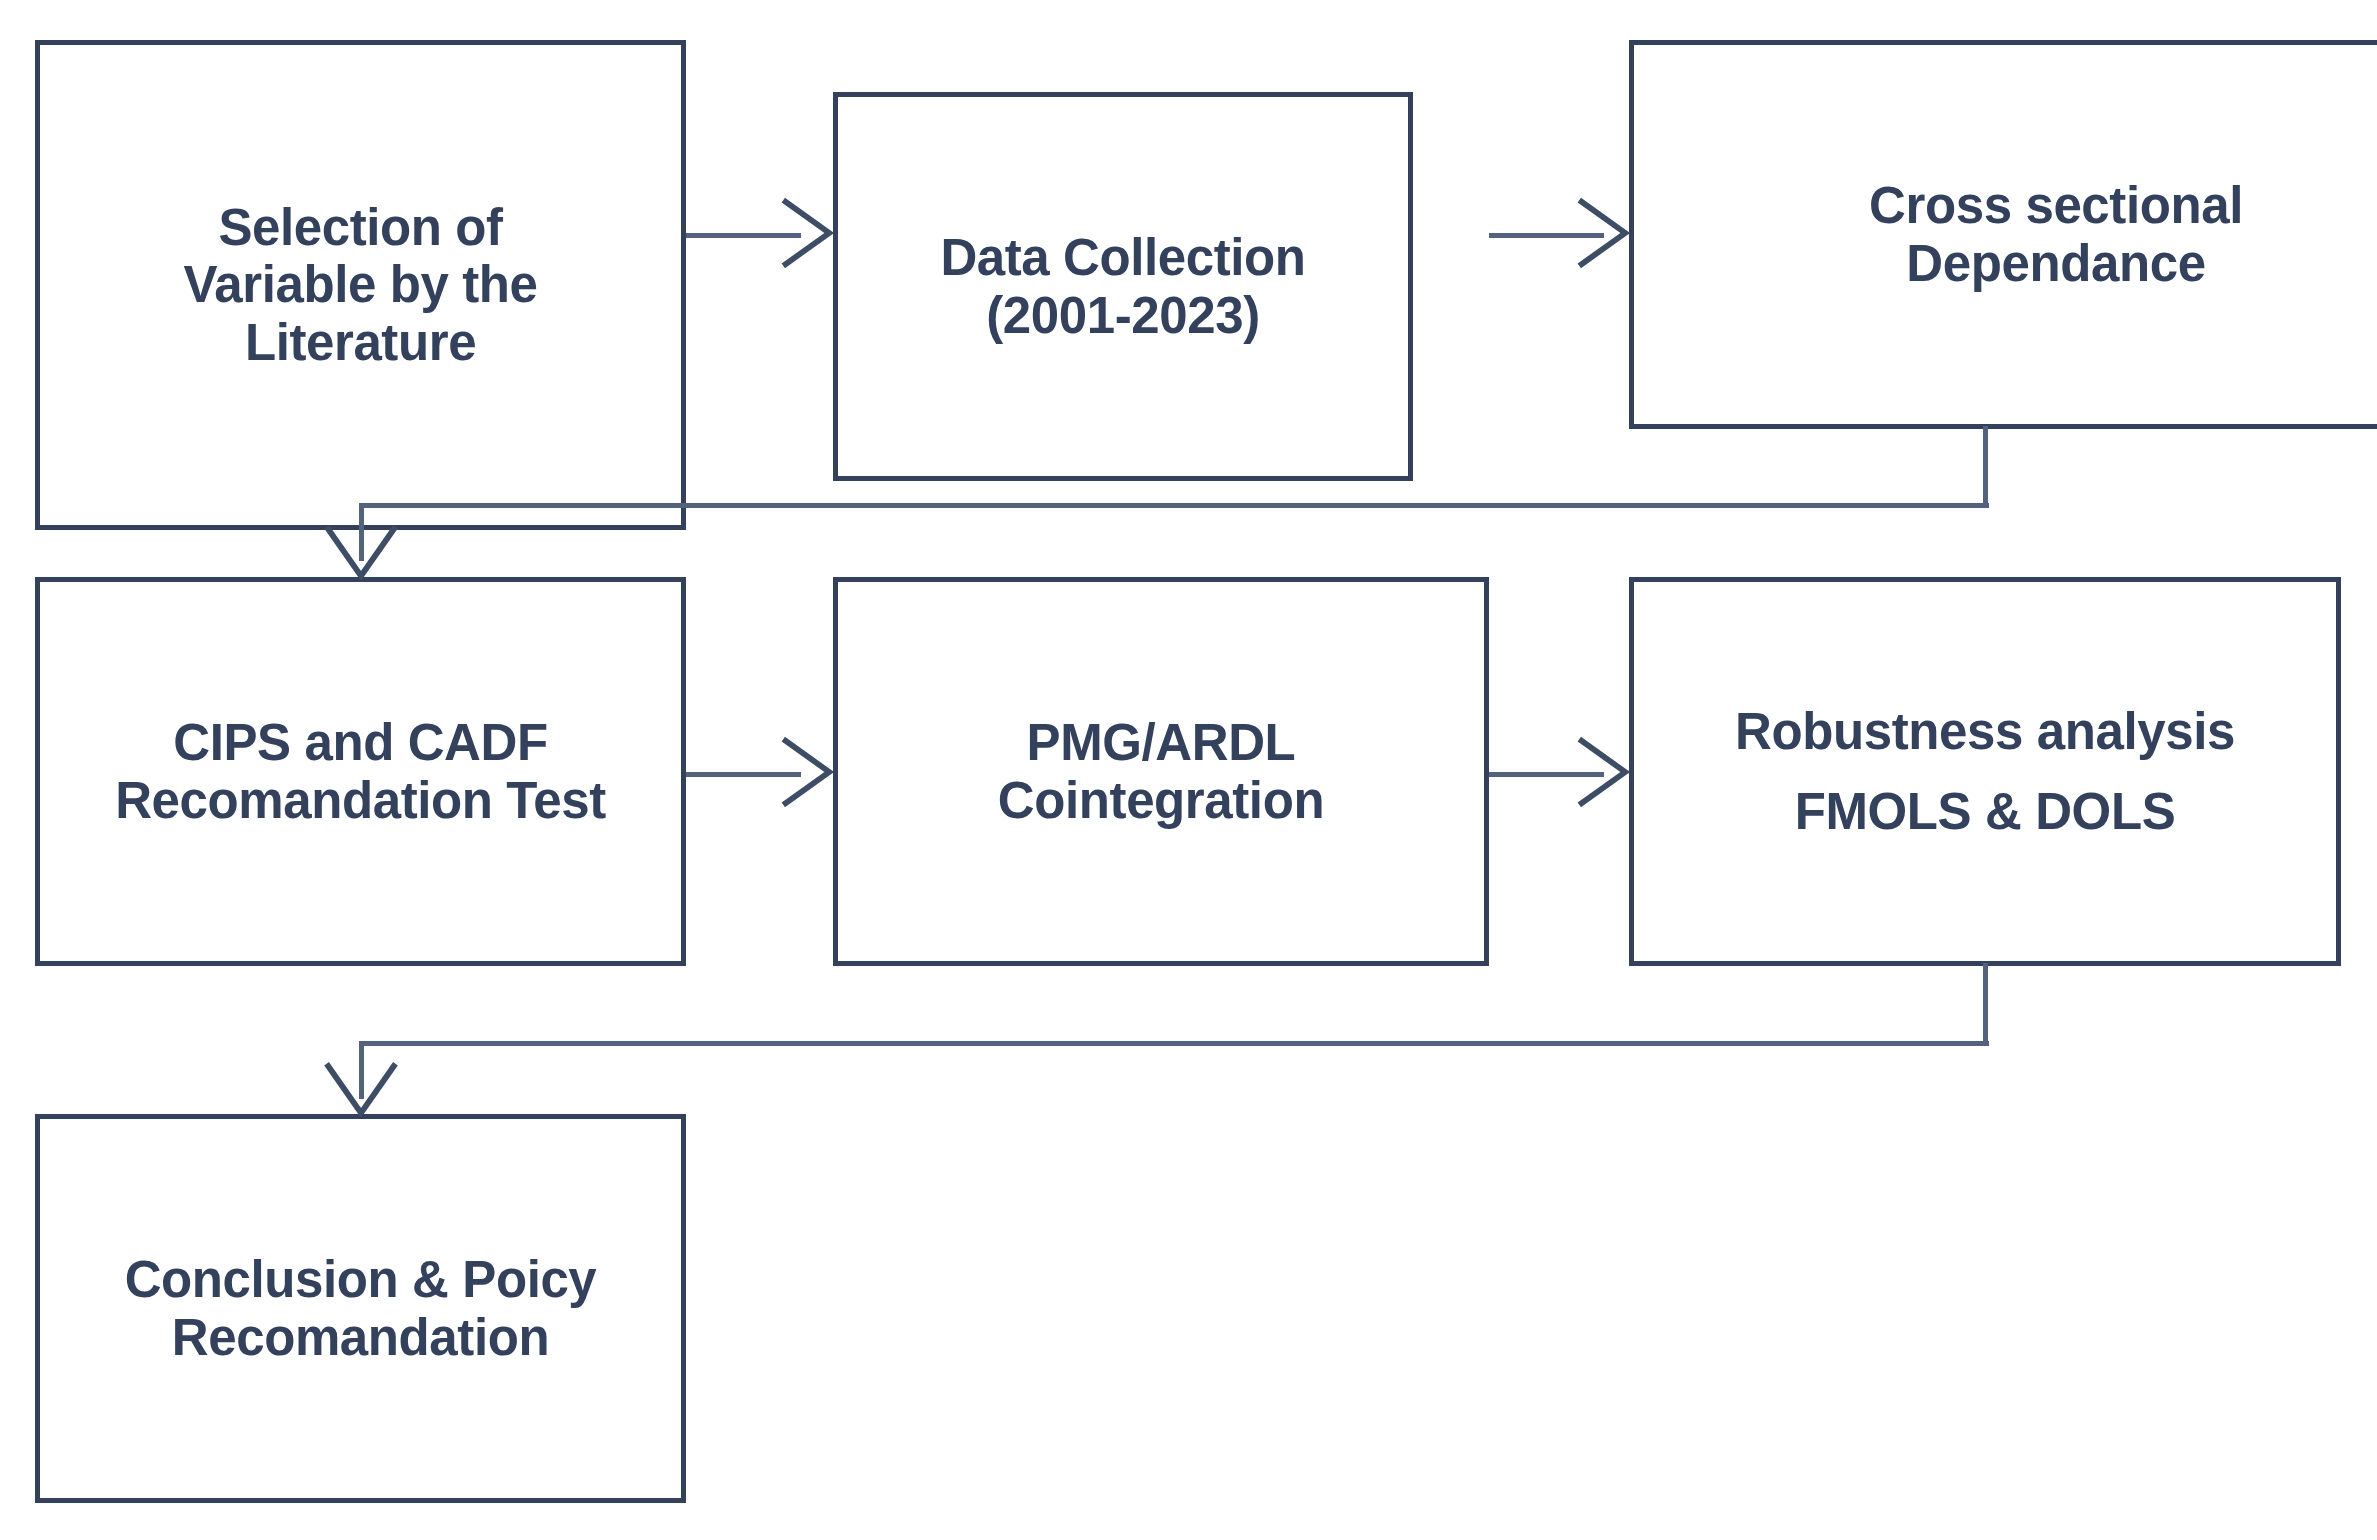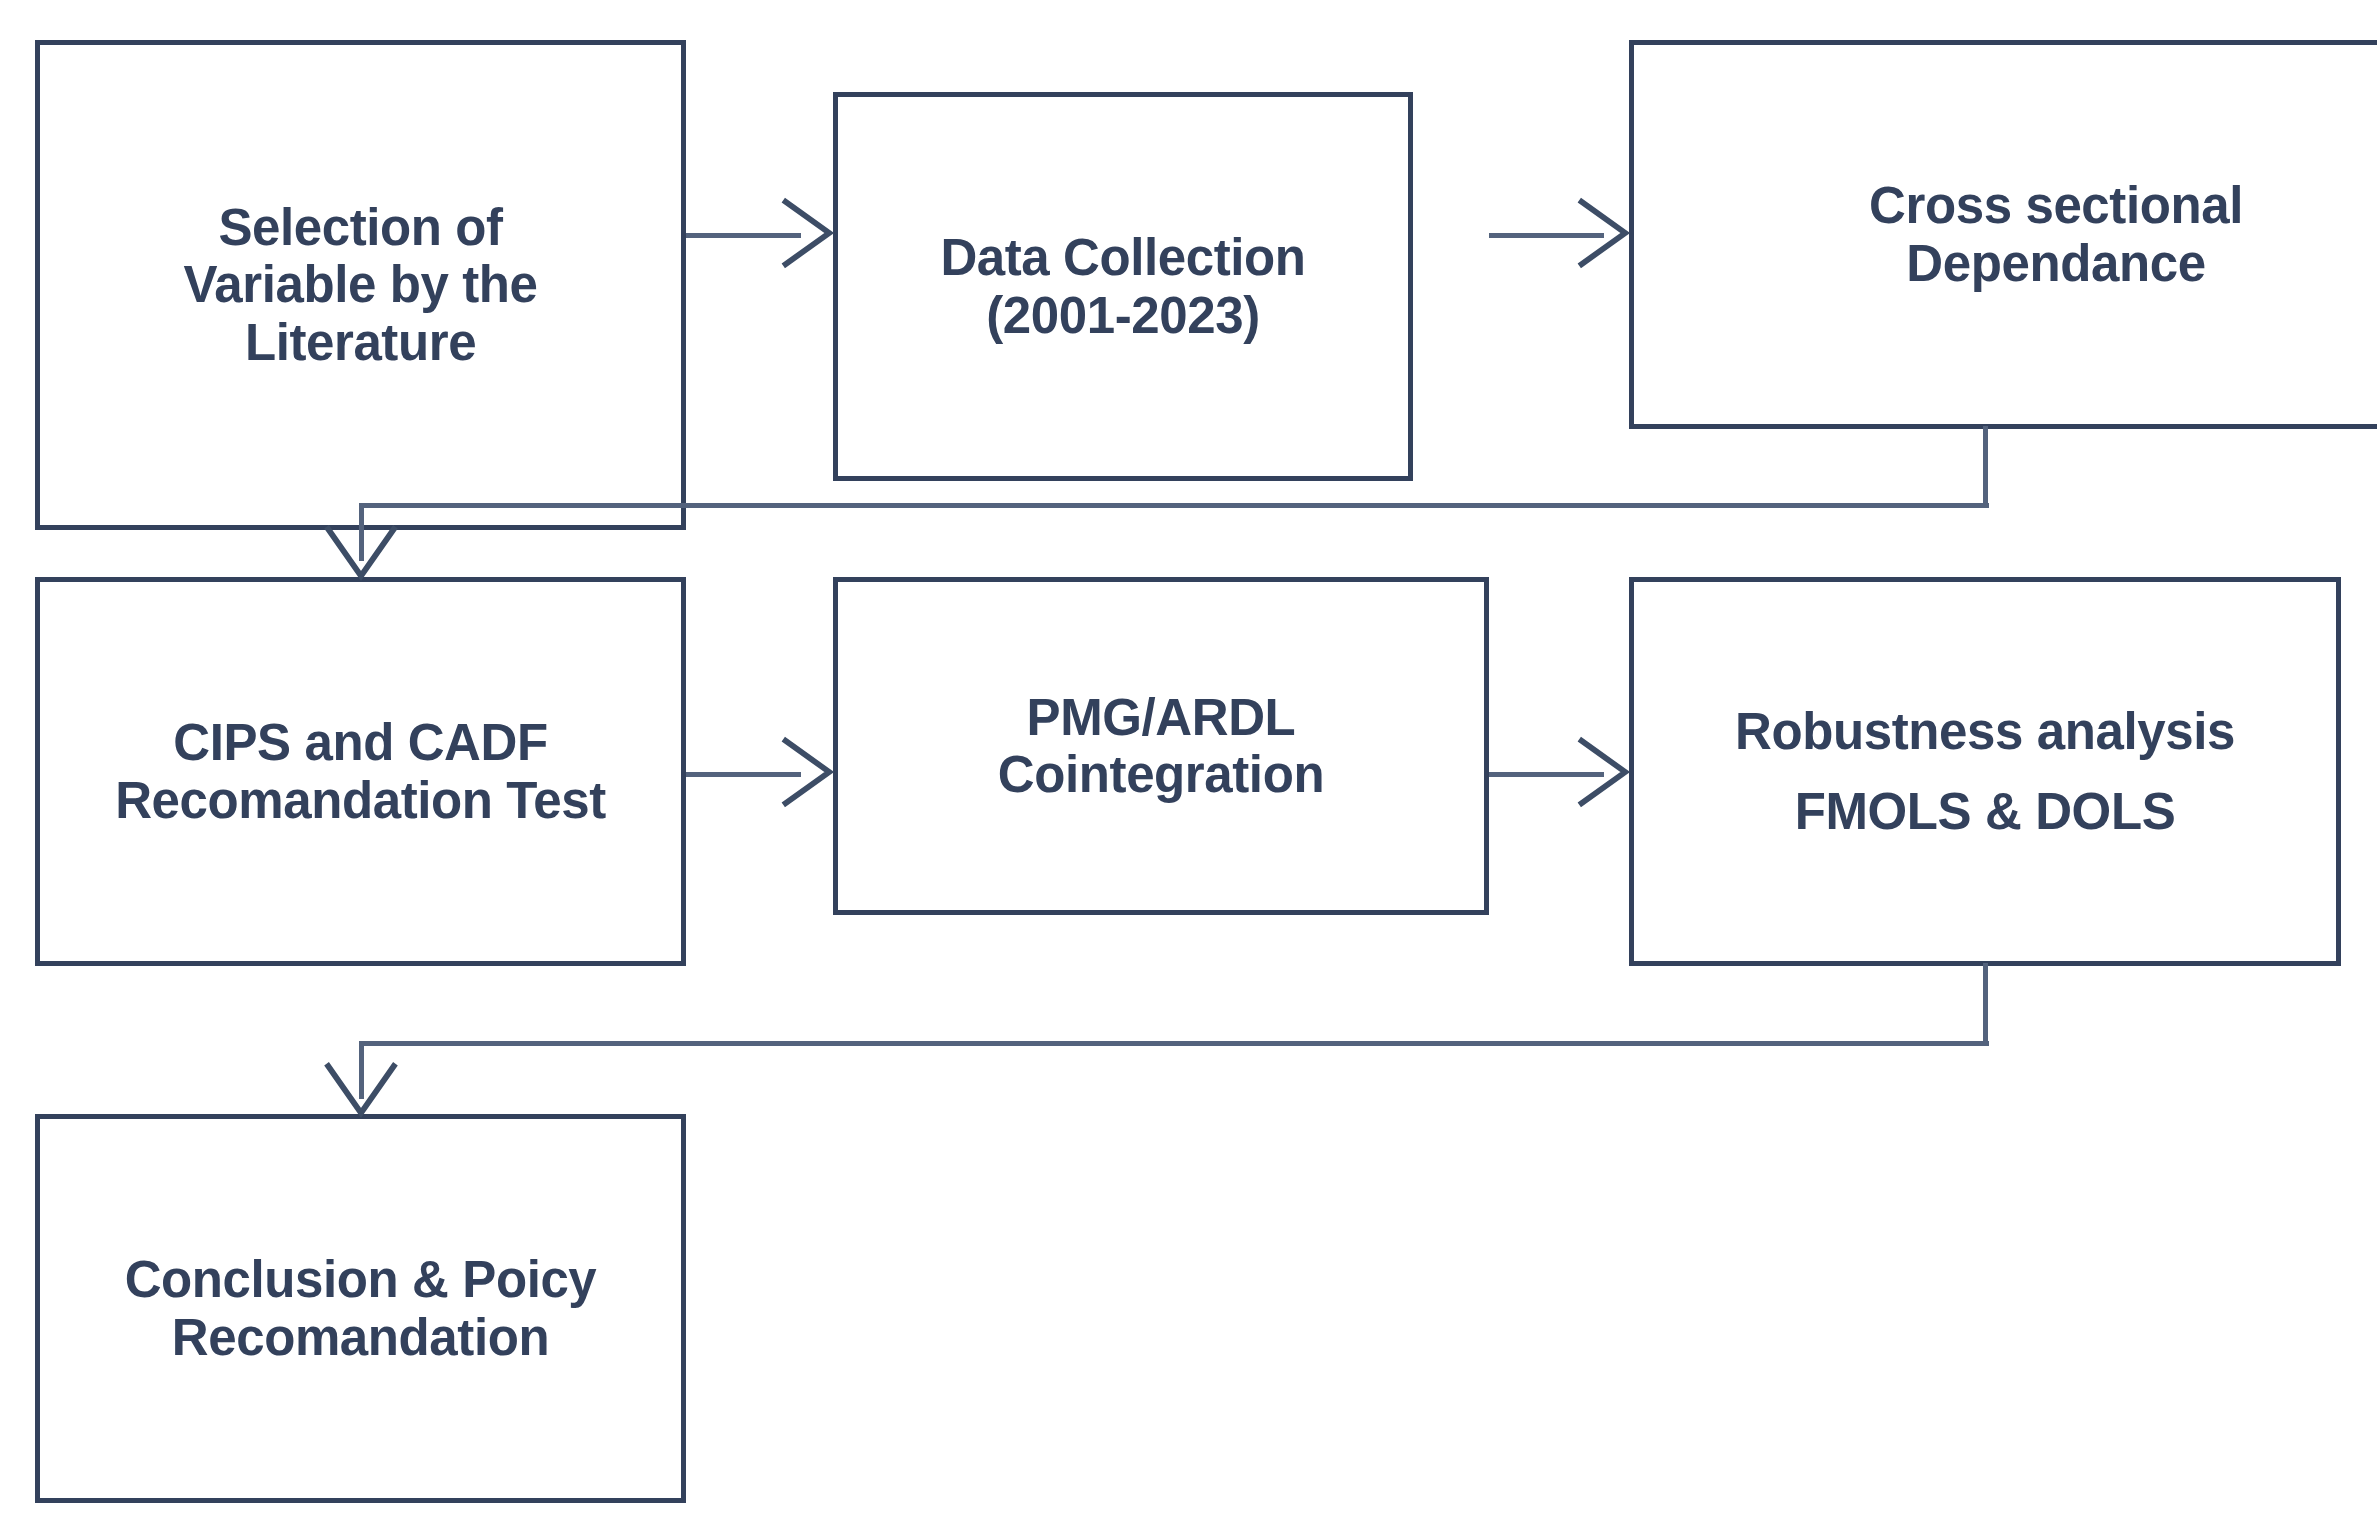--- a/index.html
+++ b/index.html
@@ -81,21 +81,21 @@
   <div class="node" style="left:1629px; top:40px; width:854px; height:389px;">
     <span class="node-label">Cross sectional
 Dependance</span>
   </div>
 
   <div class="node" style="left:35px; top:577px; width:651px; height:389px;">
     <span class="node-label">CIPS and CADF
 Recomandation Test</span>
   </div>
 
-  <div class="node" style="left:833px; top:577px; width:656px; height:338px;">
+  <div class="node" style="left:833px; top:577px; width:656px; height:389px;">
     <span class="node-label">PMG/ARDL
 Cointegration</span>
   </div>
 
   <div class="node spaced" style="left:1629px; top:577px; width:712px; height:389px;">
     <span class="node-label">Robustness analysis
 FMOLS &amp; DOLS</span>
   </div>
 
   <div class="node" style="left:35px; top:1114px; width:651px; height:389px;">

